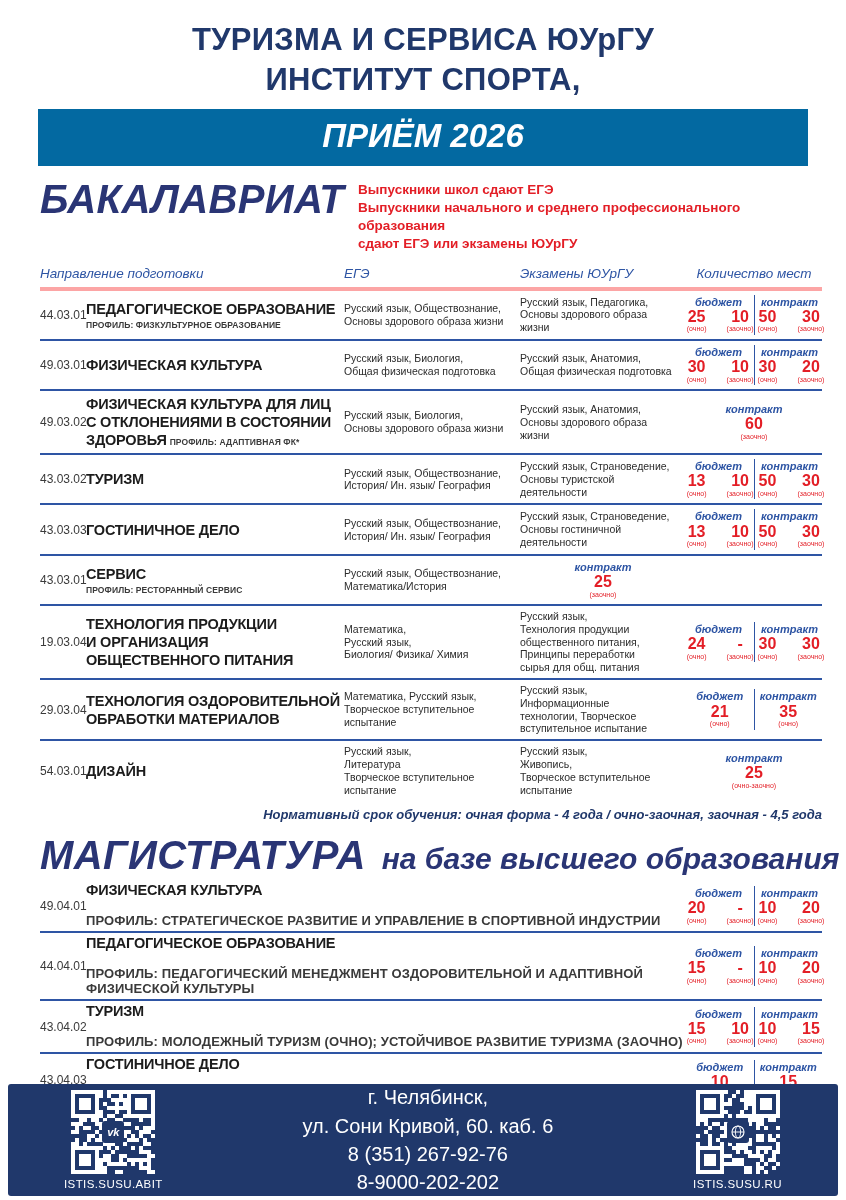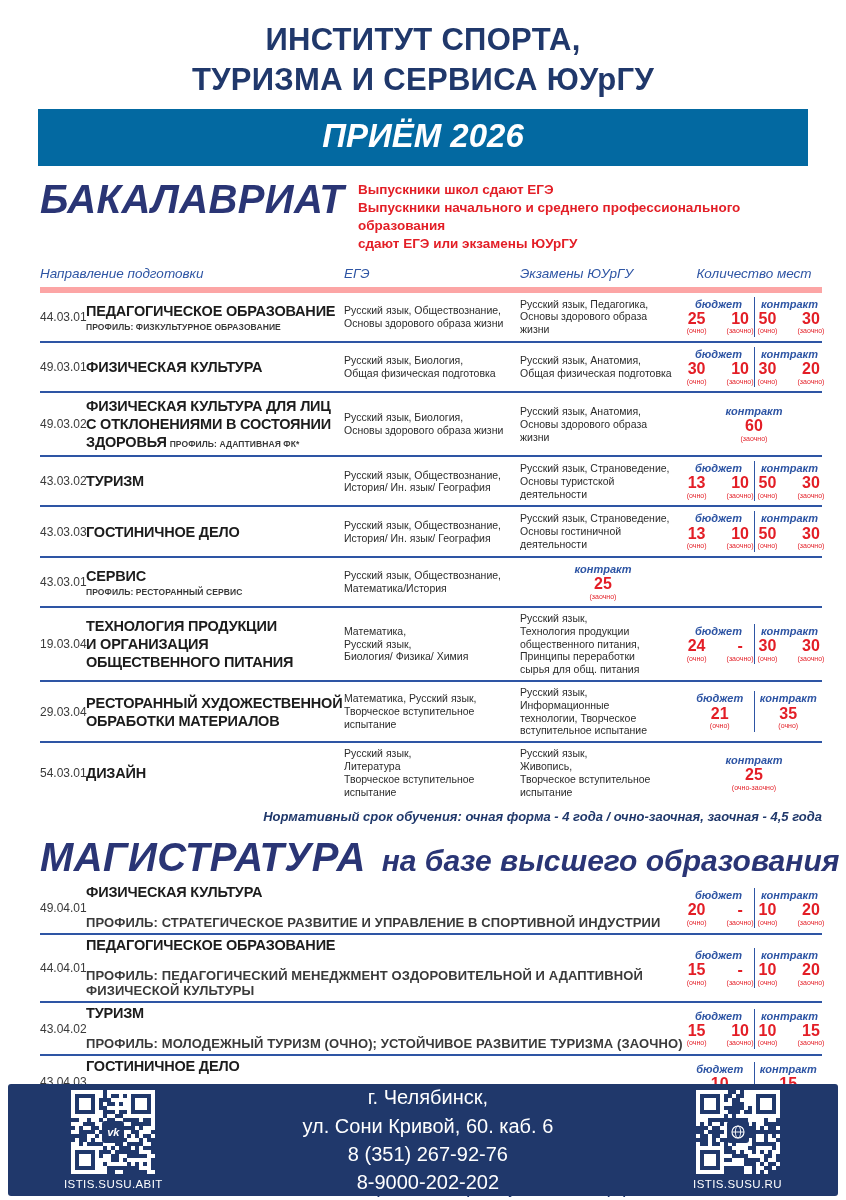--- a/index.html
+++ b/index.html
@@ -20,21 +20,21 @@
   .bach-head { display:flex; align-items:flex-start; margin:12px 24px 0 40px; }
   .big-head { font-size:40px; font-weight:700; font-style:italic; color:#2a3575;
               letter-spacing:.4px; line-height:1.05; }
   .red-note { margin-left:14px; margin-top:3px; color:#e31e26; font-weight:700;
               font-size:13.5px; line-height:1.32; flex:1; }
 
   
   .tbl { margin:4px 24px 0 40px; width:782px; }
   .thead { display:grid; grid-template-columns:304px 176px 166px 136px;
            color:#2e55a4; font-style:italic; font-size:13.5px;
-           padding:9px 0 6px; border-bottom:6px solid #fca5a5; }
+           padding:9px 0 6px; border-bottom:4px solid #fca5a5; }
   .thead .seats-h { text-align:center; }
   .brow { display:grid; grid-template-columns:46px 258px 176px 166px 136px;
           align-items:center; padding:4px 0; border-bottom:2px solid #2e55a4; }
   .mrow { display:grid; grid-template-columns:46px 1fr 136px;
           align-items:center; padding:3px 0; border-bottom:2px solid #2e55a4; }
   .brow.last, .mrow.last { border-bottom:none; }
   .code { font-size:12px; color:#3a3a3a; }
   .pname { font-weight:700; font-size:14.5px; line-height:1.13; color:#1c1c1c; letter-spacing:-.2px; }
   .profile { font-size:8.5px; font-weight:700; color:#3a3a3a; letter-spacing:.1px; }
   .profile.pb { display:block; margin-top:2px; }
@@ -71,22 +71,22 @@
             width:22px; height:22px; background:#20386b; border-radius:3px;
             display:flex; align-items:center; justify-content:center;
             color:#fff; font-weight:700; font-style:italic; font-size:11px; }
   .qrlabel { font-size:11.5px; color:#fff; letter-spacing:.4px; }
   .addr { color:#fff; text-align:center; font-size:20px; line-height:1.42; }
 </style>
 </head>
 <body>
 
 <div class="inst-title">
+  <div>ТУРИЗМА И СЕРВИСА ЮУрГУ</div>
   <div>ИНСТИТУТ СПОРТА,</div>
-  <div>ТУРИЗМА И СЕРВИСА ЮУрГУ</div>
 </div>
 <div class="banner">
   <span>ПРИЁМ 2026</span>
 </div>
 
 <div class="bach-head">
   <div class="big-head">БАКАЛАВРИАТ</div>
   <div class="red-note pre">Выпускники школ сдают ЕГЭ
 Выпускники начального и среднего профессионального образования
 сдают ЕГЭ или экзамены ЮУрГУ</div>
@@ -343,21 +343,21 @@
               <span class="form">(заочно)</span>
             </div>
         </div>
       </div>
     </div>
   </div>
 
   <div class="brow">
     <div class="code">29.03.04</div>
     <div class="namecell">
-      <span class="pname pre">РЕСТОРАННЫЙ ХУДОЖЕСТВЕННОЙ
+      <span class="pname pre">ТЕХНОЛОГИЯ ОЗДОРОВИТЕЛЬНОЙ
 ОБРАБОТКИ МАТЕРИАЛОВ</span>
     </div>
     <div class="exam pre">Математика, Русский язык,
 Творческое вступительное
 испытание</div>
     <div class="exam pre">Русский язык, Информационные
 технологии, Творческое
 вступительное испытание</div>
     <div class="seats">
       <div class="sgroup">

